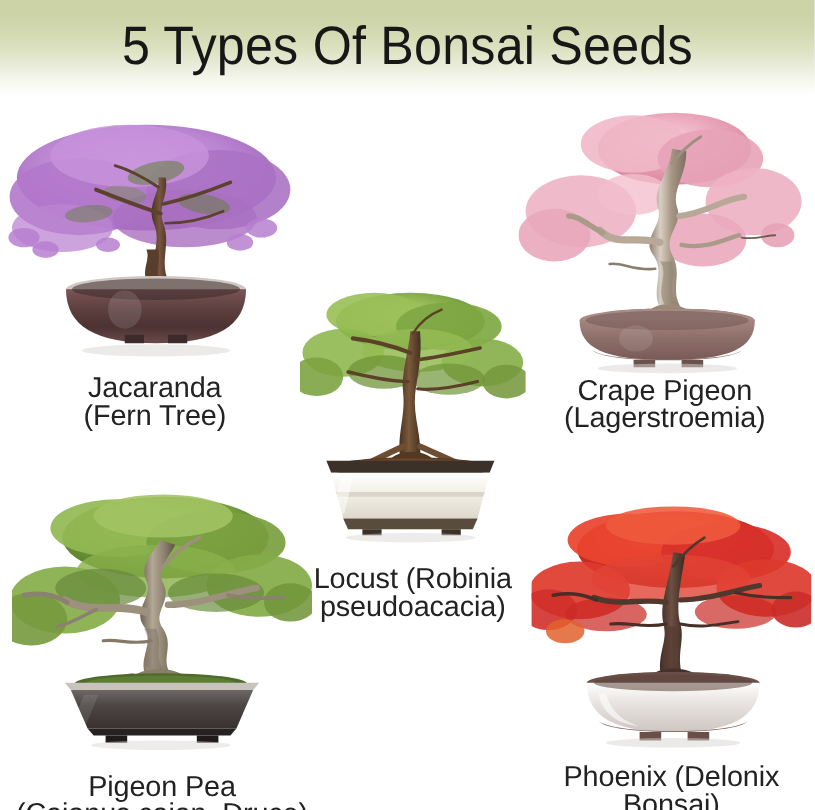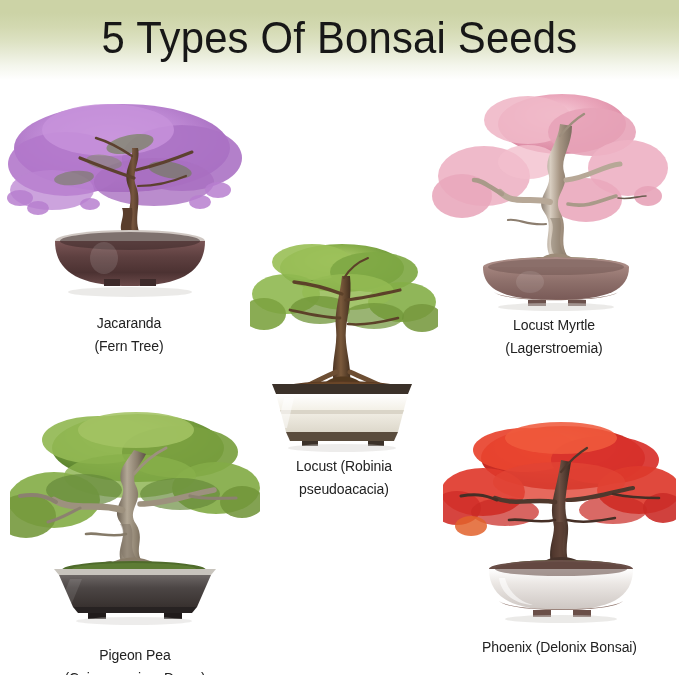--- a/index.html
+++ b/index.html
@@ -31,39 +31,39 @@
     white-space:nowrap;
   }
 
   
   .card { position:absolute; }
   .card .photo { position:relative; width:100%; }
   .card svg { display:block; width:100%; height:100%; }
   .caption {
     text-align:center;
     color:#222222;
-    font-size:14px;
+    font-size:24px;
     line-height:23px;
     font-weight:400;
     letter-spacing:-0.1px;
     white-space:pre-line;
   }
 
   
   #card-jacaranda      { left:4px;   top:86px;  width:250px; }
   #card-jacaranda .photo   { height:222px; }
   #card-jacaranda .caption { margin-top:4px; }
 
   #card-crape          { left:432px; top:84px;  width:244px; }
   #card-crape .photo       { height:228px; }
   #card-crape .caption     { margin-top:2px; }
 
   #card-locust         { left:250px; top:232px; width:188px; }
   #card-locust .photo      { height:222px; }
-  #card-locust .caption    { margin-top:1px; }
+  #card-locust .caption    { margin-top:17px; }
 
   #card-pigeonpea      { left:10px;  top:404px; width:250px; }
   #card-pigeonpea .photo   { height:222px; }
   #card-pigeonpea .caption { margin-top:18px; }
 
   #card-phoenix        { left:443px; top:416px; width:233px; }
   #card-phoenix .photo     { height:218px; }
   #card-phoenix .caption   { margin-top:2px; }
 </style>
 </head>
@@ -201,21 +201,21 @@
         <ellipse cx="124" cy="183" rx="73" ry="10" fill="#a98a84"></ellipse>
         <path d="M51 183 C51 206 72 216 124 216 C176 216 197 206 197 183 Z" fill="url(#cmPot)"></path>
         <ellipse cx="124" cy="183" rx="68" ry="8" fill="#6d5450" opacity="0.5"></ellipse>
         <path d="M62 208 C74 218 174 218 186 208 C176 219 72 219 62 208 Z" fill="#8d7068"></path>
         <path d="M96 216 h18 v6 h-18 Z M136 216 h18 v6 h-18 Z" fill="#6b514c"></path>
         <ellipse cx="98" cy="198" rx="14" ry="11" fill="#ffffff" opacity="0.1"></ellipse>
       </g>
       <ellipse cx="124" cy="223" rx="58" ry="4" fill="#d8d5d2" opacity="0.5"></ellipse>
     </svg>
   </div>
-  <div class="caption">Locust Myrtle
+  <div class="caption">Crape Pigeon
 (Lagerstroemia)</div>
 </div>
 
 <div class="card" id="card-locust">
   <div class="photo">
     <svg viewBox="0 0 188 222" preserveAspectRatio="xMidYMid meet">
       <defs>
         <radialGradient id="loFol" cx="45%" cy="35%" r="62%">
           <stop offset="0%" stop-color="#b5d272"></stop>
           <stop offset="55%" stop-color="#86ad49"></stop>

